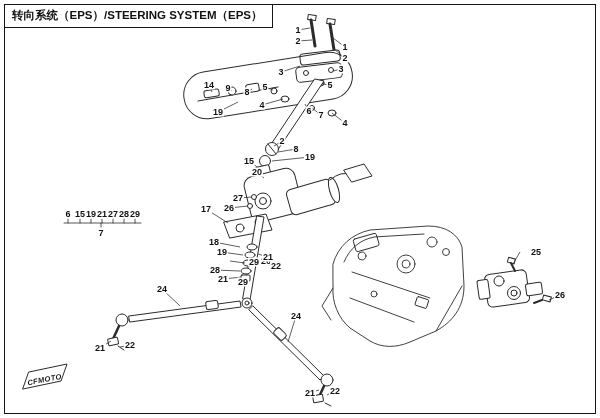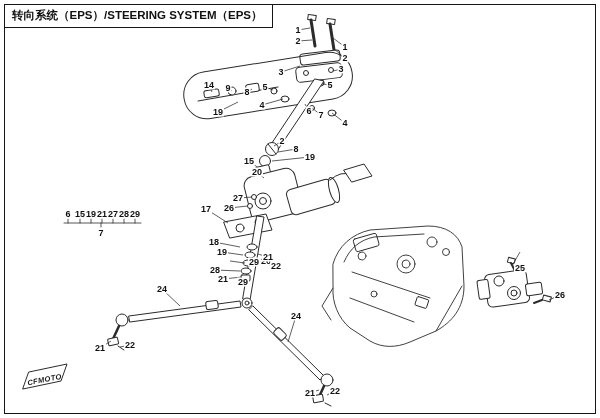--- a/index.html
+++ b/index.html
@@ -238,21 +238,21 @@
       <span class="callout" style="left: 243px; top: 282px;">29</span>
       <span class="callout" style="left: 254px; top: 262px;">29</span>
       <span class="callout" style="left: 268px; top: 257px;">21</span>
       <span class="callout" style="left: 276px; top: 266px;">22</span>
       <span class="callout" style="left: 162px; top: 289px;">24</span>
       <span class="callout" style="left: 296px; top: 316px;">24</span>
       <span class="callout" style="left: 100px; top: 348px;">21</span>
       <span class="callout" style="left: 130px; top: 345px;">22</span>
       <span class="callout" style="left: 310px; top: 393px;">21</span>
       <span class="callout" style="left: 335px; top: 391px;">22</span>
-      <span class="callout" style="left: 520px; top: 252px; margin-top: 16px;">25</span>
+      <span class="callout" style="left: 536px; top: 252px;">25</span>
       <span class="callout" style="left: 560px; top: 295px;">26</span>
       <span class="callout" style="left: 68px; top: 214px;">6</span>
       <span class="callout" style="left: 80px; top: 214px;">15</span>
       <span class="callout" style="left: 91px; top: 214px;">19</span>
       <span class="callout" style="left: 102px; top: 214px;">21</span>
       <span class="callout" style="left: 113px; top: 214px;">27</span>
       <span class="callout" style="left: 124px; top: 214px;">28</span>
       <span class="callout" style="left: 135px; top: 214px;">29</span>
       <span class="callout" style="left: 101px; top: 233px;">7</span>
     </div>

